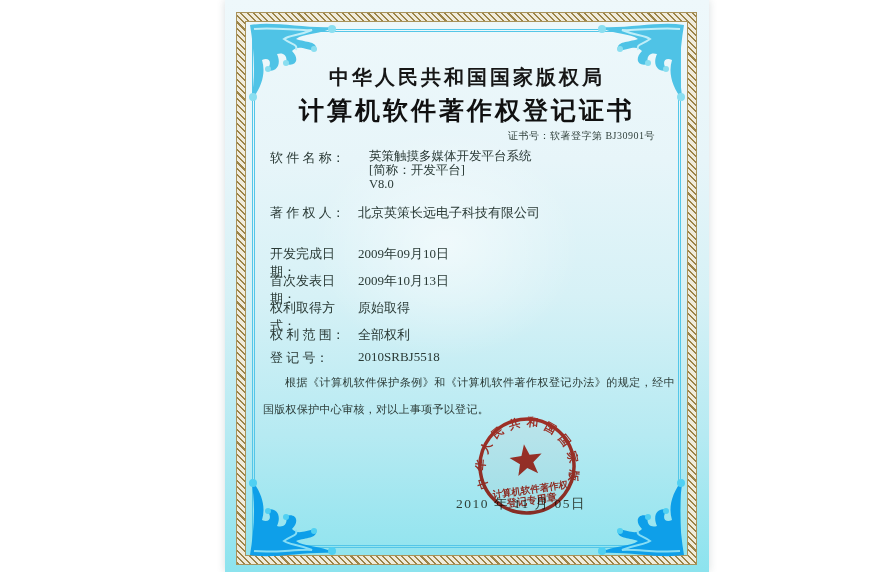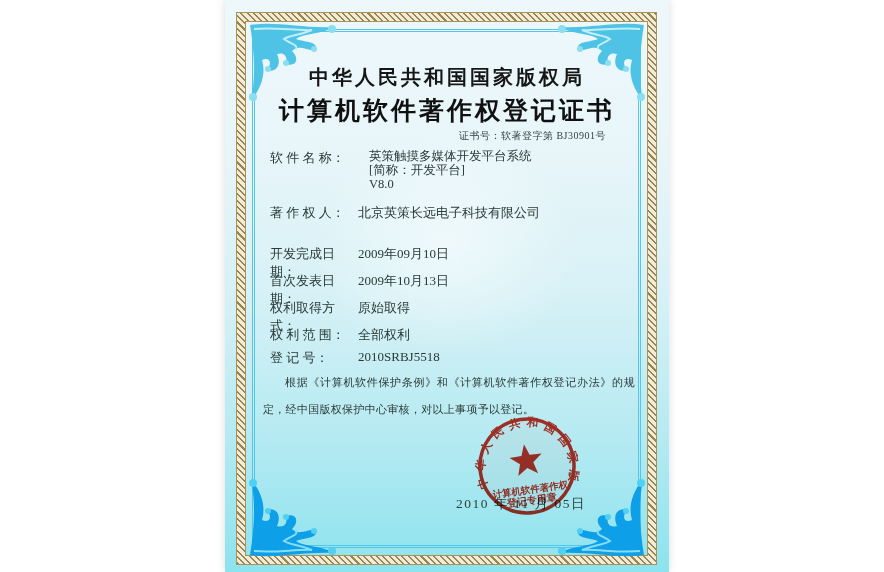--- a/index.html
+++ b/index.html
@@ -2,21 +2,21 @@
 <html><head>
 <meta charset="utf-8">
 <style>
   html,body { margin:0; padding:0; }
   body {
     width:884px; height:572px; position:relative; overflow:hidden;
     background:#ffffff;
     font-family:"Liberation Serif", serif;
   }
   .cert {
-    position:absolute; left:225px; top:0; width:444px; height:572px;
+    position:absolute; left:225px; top:0; width:484px; height:572px;
     background:linear-gradient(180deg,#eef8fb 0%,#e7f5f9 28%,#d6f1f6 52%,#b6eaf2 76%,#8ce3ee 100%);
     box-shadow:0 0 8px rgba(40,70,80,.18);
   }
   .watermark {
     position:absolute; left:86px; top:130px; width:270px; height:230px;
     background:radial-gradient(ellipse at center, rgba(255,255,255,.55) 0%, rgba(255,255,255,0) 70%);
     pointer-events:none;
   }
   .gold-frame {
     position:absolute; top:13px; right:13px; bottom:8px; left:12px;
@@ -42,21 +42,21 @@
     position:absolute; top:64px; left:0; width:100%; text-align:center;
     font-family:"Liberation Sans", sans-serif; font-weight:bold;
     font-size:20px; letter-spacing:3px; color:#161616;
   }
   .cert-title {
     position:absolute; top:94px; left:0; width:100%; text-align:center;
     font-family:"Liberation Sans", sans-serif; font-weight:bold;
     font-size:25px; letter-spacing:3px; color:#101010;
   }
   .cert-no {
-    position:absolute; top:129px; right:63px;
+    position:absolute; top:129px; right:54px;
     font-size:10px; color:#31413c; letter-spacing:.5px;
   }
   .row { position:absolute; left:45px; right:28px; color:#2a3a36; font-size:13px; }
   .row .lbl { display:inline-block; width:88px; vertical-align:top; }
   .row .val { display:inline-block; vertical-align:top; max-width:255px; }
   .r-name  { top:149px; }
   .r-owner { top:196px;margin-top:8px; }
   .r-comp  { top:245px; }
   .r-pub   { top:272px; }
   .r-acq   { top:299px; }

